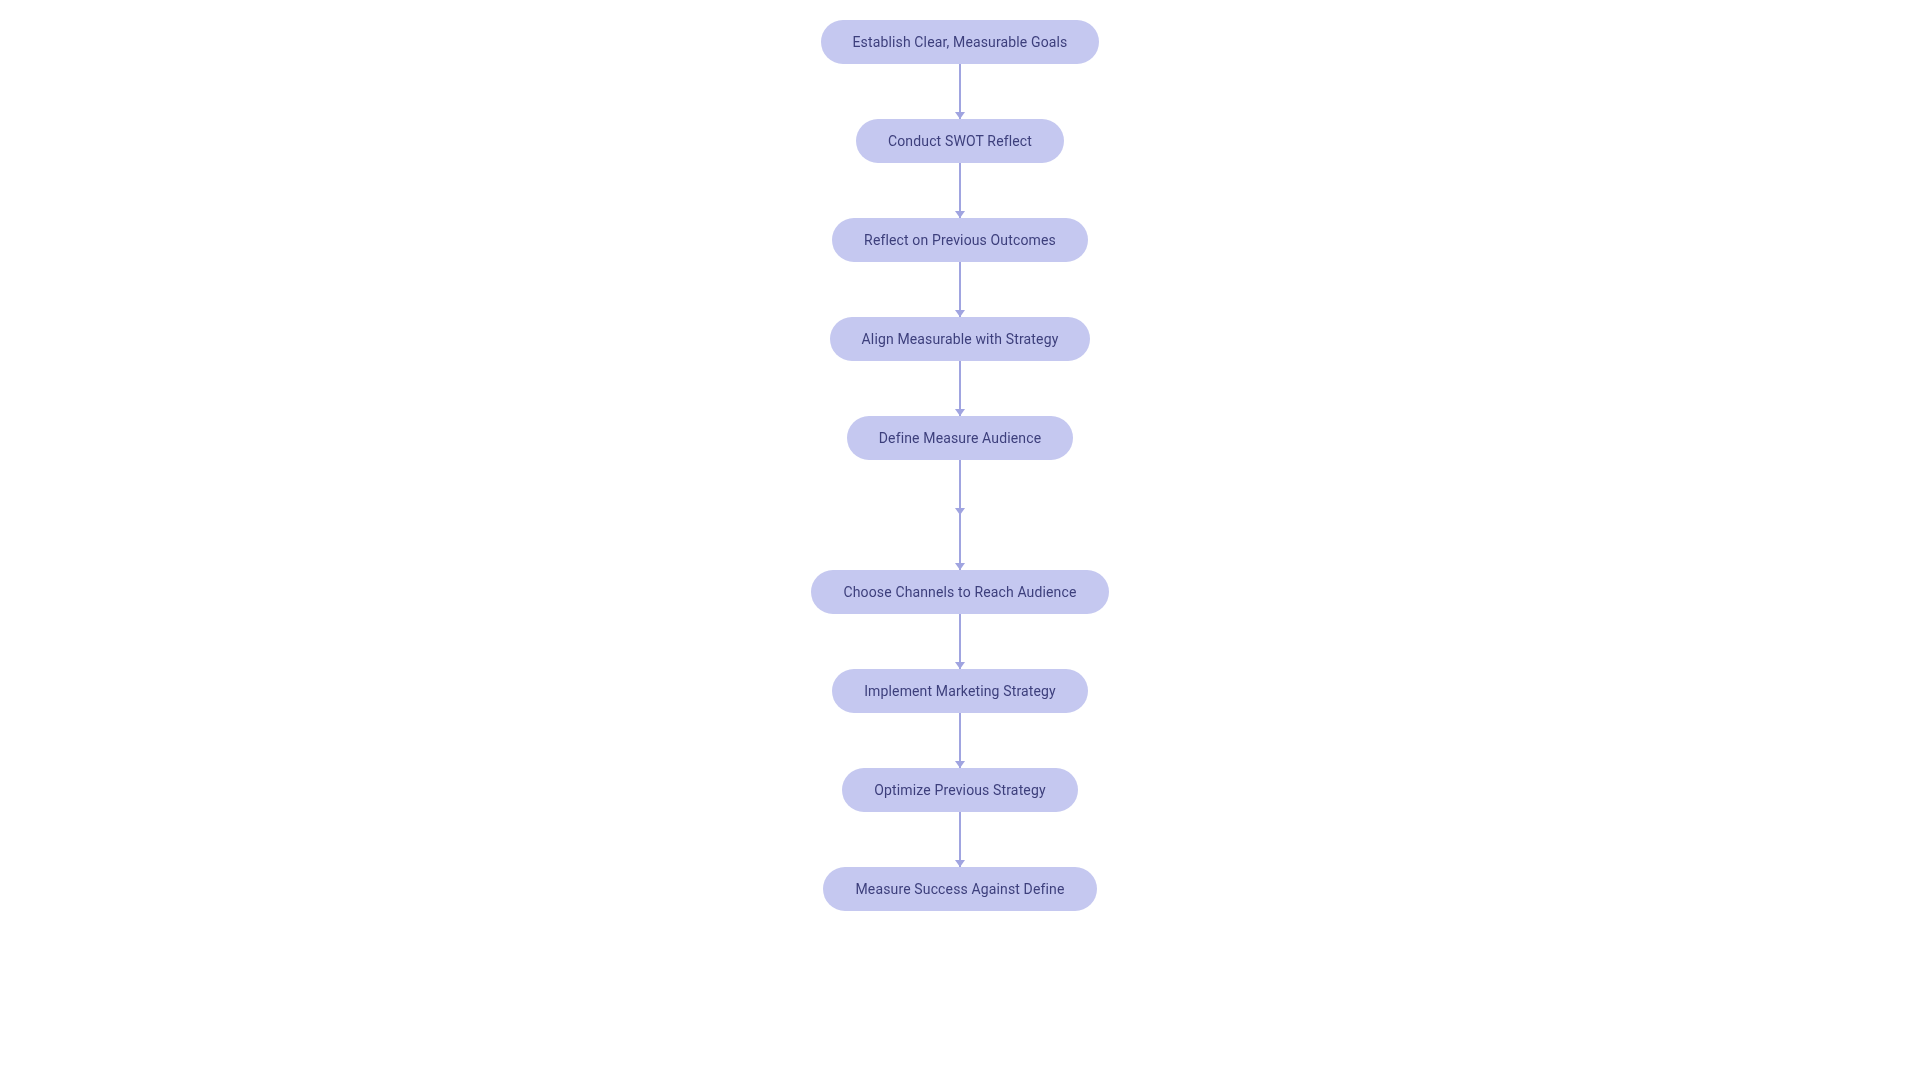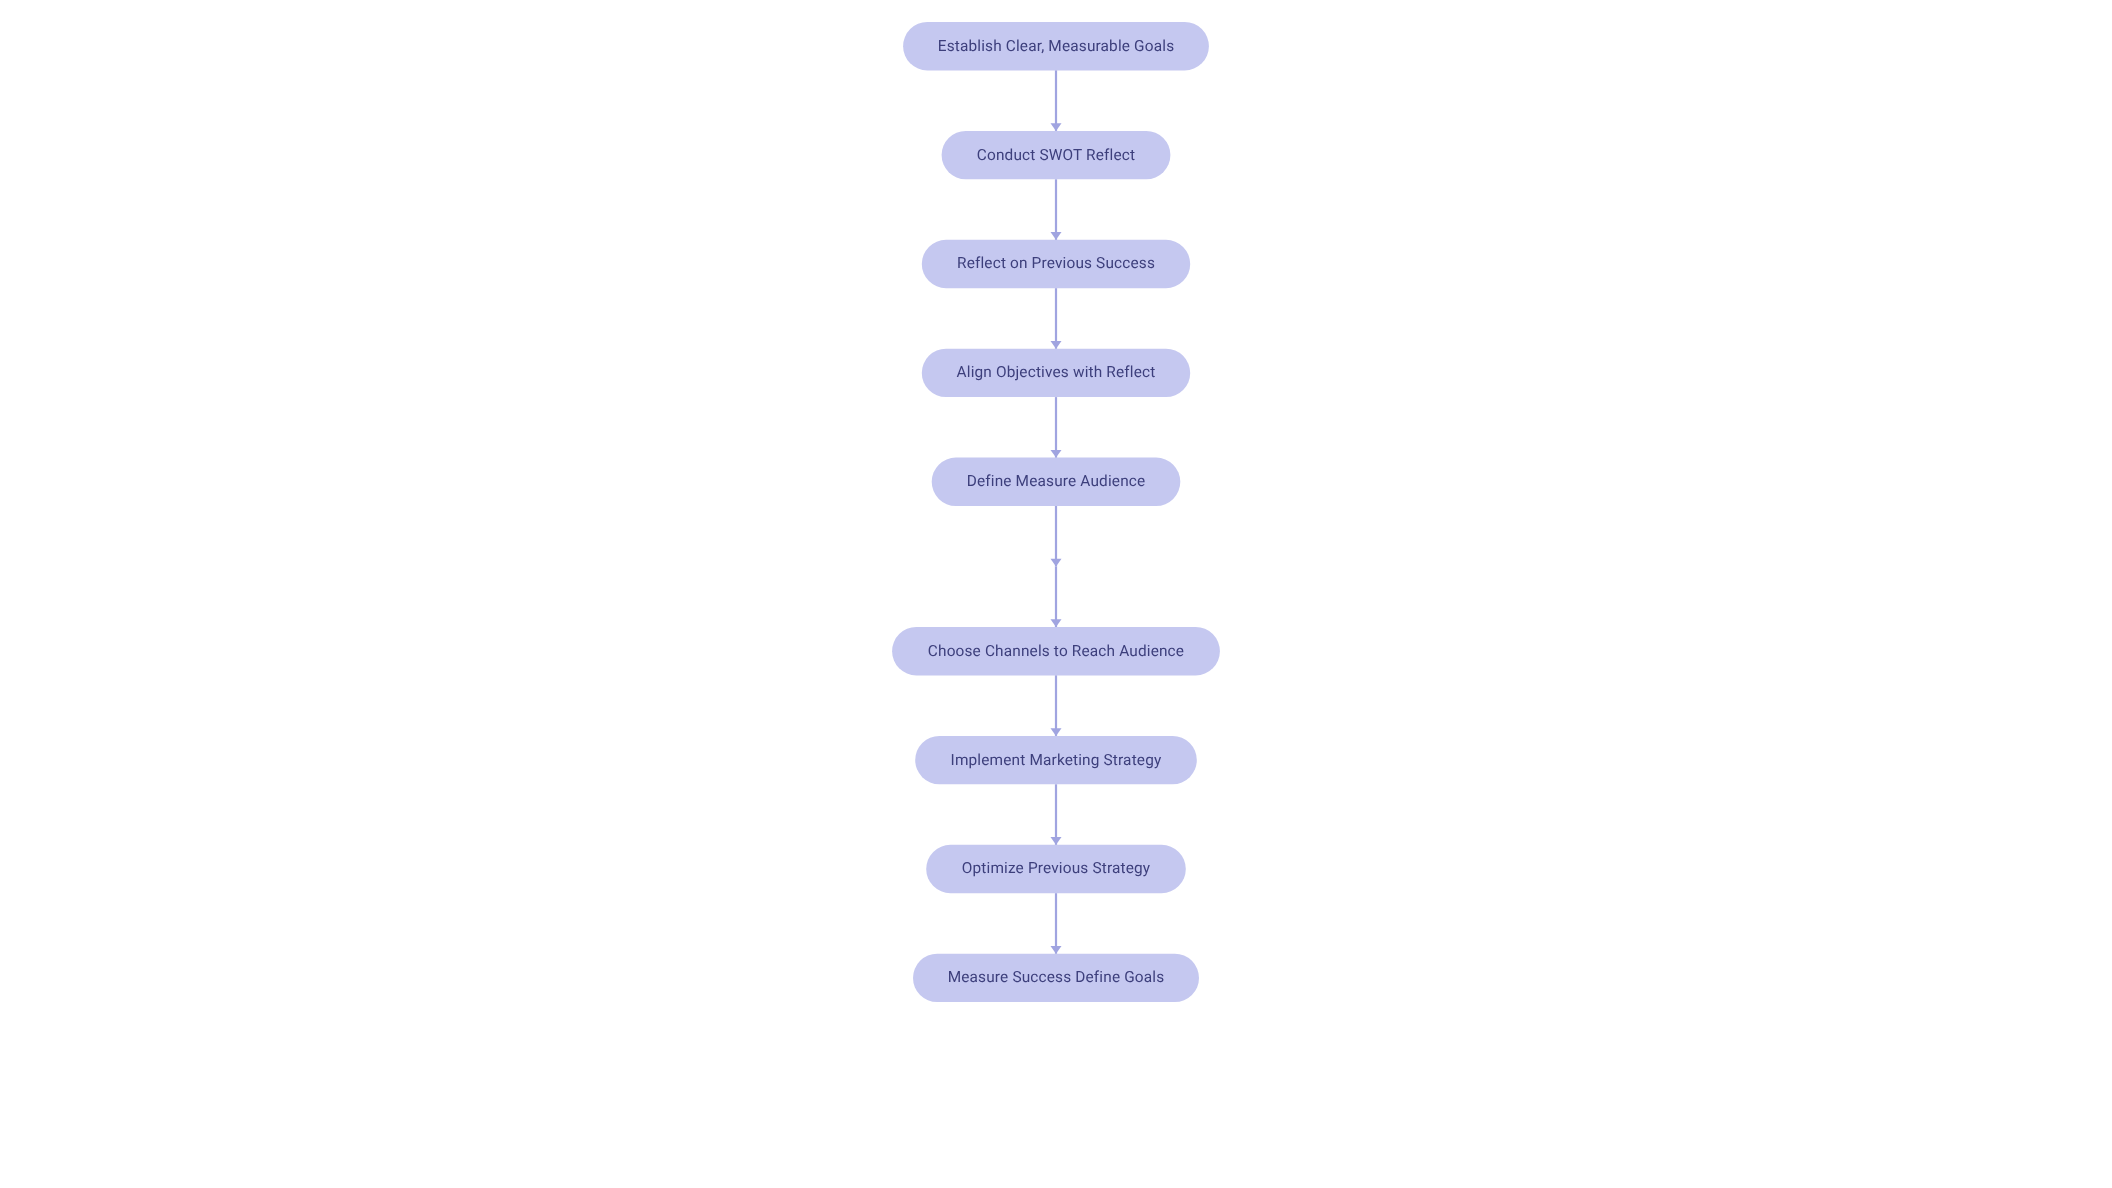--- a/index.html
+++ b/index.html
@@ -66,27 +66,27 @@
     }
   </style>
 </head>
 <body>
 
 <div class="flowchart-container">
 <div class="flow-node">Establish Clear, Measurable Goals</div>
     <div class="flow-arrow"></div>
     <div class="flow-node">Conduct SWOT Reflect</div>
     <div class="flow-arrow"></div>
-    <div class="flow-node">Reflect on Previous Success</div>
+    <div class="flow-node">Reflect on Previous Outcomes</div>
     <div class="flow-arrow"></div>
-    <div class="flow-node">Align Objectives with Reflect</div>
+    <div class="flow-node">Align Measurable with Strategy</div>
     <div class="flow-arrow"></div>
     <div class="flow-node">Define Measure Audience</div>
     <div class="flow-arrow"></div>
     <div class="flow-arrow"></div>
     <div class="flow-node">Choose Channels to Reach Audience</div>
     <div class="flow-arrow"></div>
     <div class="flow-node">Implement Marketing Strategy</div>
     <div class="flow-arrow"></div>
     <div class="flow-node">Optimize Previous Strategy</div>
     <div class="flow-arrow"></div>
-    <div class="flow-node">Measure Success Define Goals</div>
+    <div class="flow-node">Measure Success Against Define</div>
   </div>
 
 </body></html>

